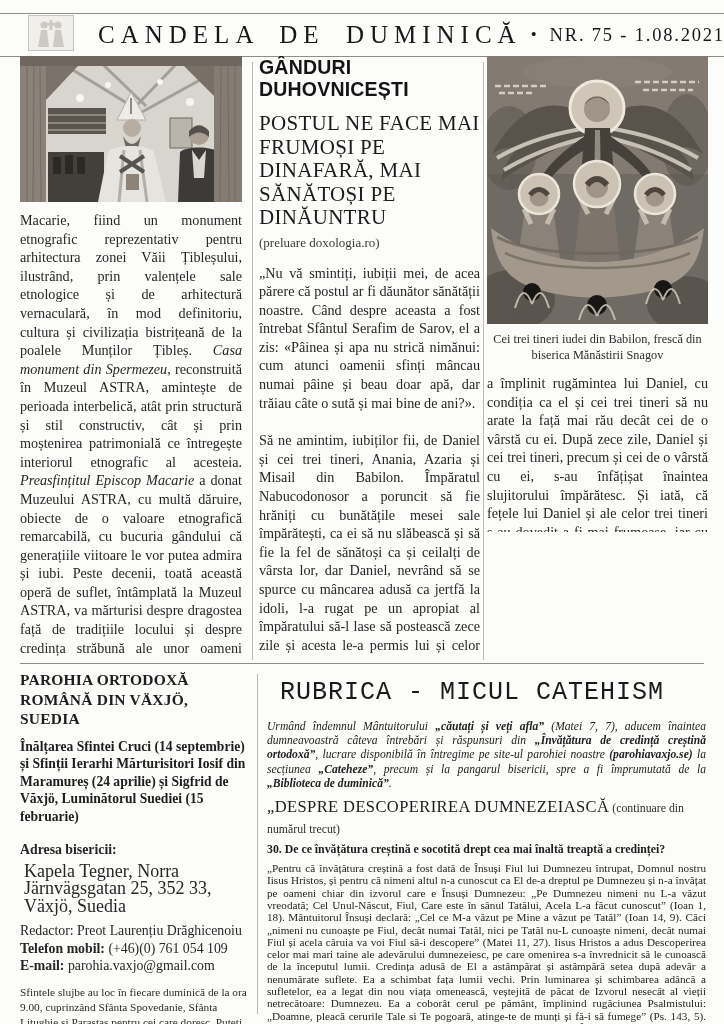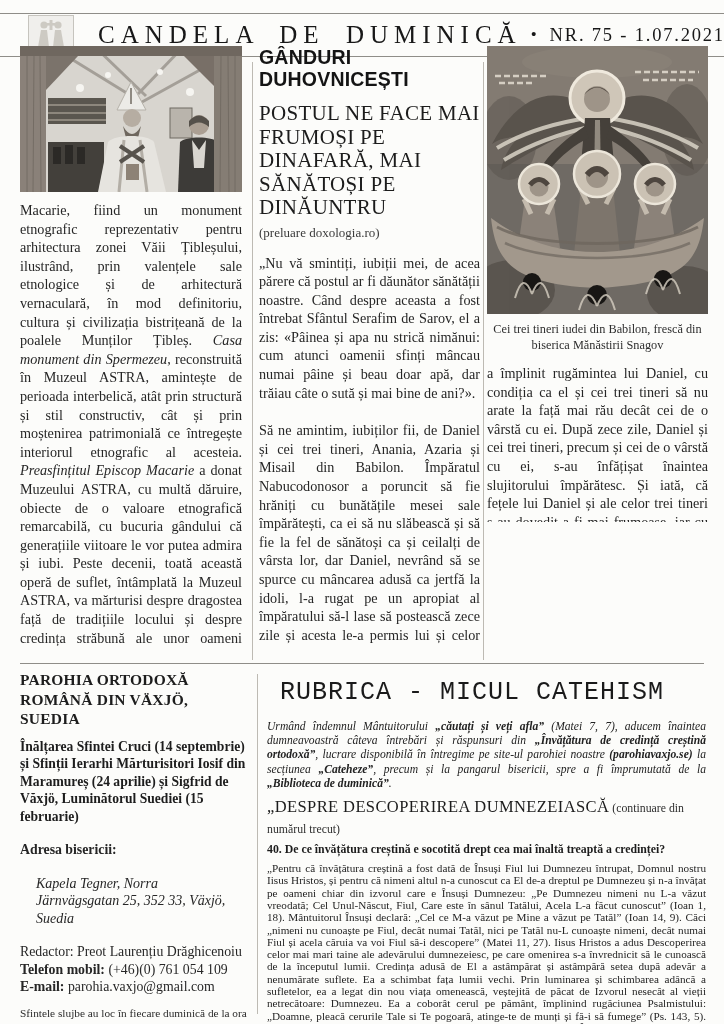--- a/index.html
+++ b/index.html
@@ -7,41 +7,41 @@
         font-family:"Liberation Serif",serif;color:#262626;overflow:hidden;}
   .hr{position:absolute;height:1px;background:#8f8d88;}
   .vr{position:absolute;width:1px;background:#bdbab3;}
   
   .masthead{position:absolute;top:15px;left:28px;right:28px;height:40px;display:flex;align-items:center;}
   .seal{flex:0 0 auto;margin-right:24px;}
   .mast-title{font-size:25px;letter-spacing:6px;word-spacing:9px;color:#181818;white-space:nowrap;}
   .mast-bullet{font-size:17px;margin:0 13px 0 9px;color:#181818;}
   .mast-issue{font-size:18.5px;letter-spacing:1.8px;color:#181818;white-space:nowrap;}
   
-  .col{position:absolute;top:46px;overflow:hidden;}
+  .col{position:absolute;top:56px;overflow:hidden;}
   #col-left{left:20px;width:222px;height:600px;}
   #col-mid{left:259px;width:221px;height:602px;}
   #col-right{left:487px;width:221px;height:476px;}
   .body-text{font-size:14.2px;line-height:18.6px;text-align:justify;hyphens:auto;margin:0;color:#262626;}
   #col-left .body-text{margin-top:9px;}
   .kicker{font-family:"Liberation Sans",sans-serif;font-weight:700;font-size:19.5px;line-height:22px;
           letter-spacing:.2px;color:#141414;margin:0;}
   .headline{font-size:21px;line-height:23.5px;letter-spacing:.3px;color:#1c1c1c;margin:12px 0 0 0;font-weight:400;}
   .srcnote{font-size:13px;color:#3a3a3a;margin:5px 0 0 0;}
   .para1{margin-top:13px;}
   .para2{margin-top:19px;}
   .caption{font-size:12.3px;line-height:16px;text-align:center;color:#2e2e2e;margin:7px 4px 0 4px;}
   #col-right .body-text{margin-top:11px;}
   .citation{font-size:12.3px;line-height:18.5px;text-align:justify;color:#2b2b2b;margin:18px 0 0 0;}
   
   #parish{position:absolute;left:20px;top:670px;width:231px;height:354px;overflow:hidden;}
   .parish-h{font-size:15.5px;font-weight:700;line-height:19.5px;letter-spacing:.2px;color:#1d1d1d;margin:0;}
   .feasts{font-weight:700;font-size:13.6px;line-height:17.5px;color:#1d1d1d;margin:9px 0 16px 0;}
   .addr-label{font-weight:700;font-size:13.8px;line-height:17.5px;margin:8px 0 0 0;}
-  .addr{font-size:14px;line-height:17.5px;margin:16px;font-style:italic;}
+  .addr{font-size:18px;line-height:17.5px;margin:4px;}
   .contacts{font-size:13.8px;line-height:17.5px;margin:7px 0 0 0;}
   .contacts b{font-weight:700;}
   .services{font-size:11.3px;line-height:15px;color:#2b2b2b;margin:10px 0 0 0;}
   
   #rubrica{position:absolute;left:267px;top:666px;width:439px;height:358px;overflow:hidden;}
   .rubrica-h{font-size:25px;line-height:28px;letter-spacing:1px;font-weight:400;color:#1a1a1a;margin:13px;font-family:Liberation Mono, monospace;}
   .intro{font-style:italic;font-size:11.6px;line-height:14.2px;text-align:justify;color:#222;margin:4px 0 0 0;}
   .intro .bi{font-weight:700;}
   .section-line{margin:6px 0 0 0;line-height:20px;}
   .section-title{font-size:16.5px;letter-spacing:.4px;color:#1c1c1c;}
@@ -67,21 +67,21 @@
             <circle cx="30" cy="10" r="3.6"></circle>
           <path d="M10,32 L13,15 L19,15 L21,32 Z"></path>
             <path d="M25,32 L27,15 L33,15 L36,32 Z"></path>
           <rect x="21.5" y="5" width="3" height="10"></rect>
             <rect x="18.5" y="8" width="9" height="2.6"></rect>
         </g>
       </svg>
     </span>
     <span class="mast-title">CANDELA DE DUMINICĂ</span>
     <span class="mast-bullet">•</span>
-    <span class="mast-issue">NR. 75 - 1.07.2021</span>
+    <span class="mast-issue">NR. 75 - 1.08.2021</span>
   </div>
 
   <div class="vr" style="left:252px;top:62px;height:598px;"></div>
   <div class="vr" style="left:483px;top:62px;height:598px;"></div>
 
   <div class="col" id="col-left">
     <div>
       <svg width="222" height="146" viewBox="0 0 222 146" style="display:block">
         <rect width="222" height="146" fill="#cfccc6"></rect>
         <rect x="26" y="0" width="168" height="146" fill="#d8d5cf"></rect>
@@ -229,17 +229,17 @@
       <div><b>Telefon mobil:</b><span> (+46)(0) 761 054 109</span></div>
       <div><b>E-mail:</b><span> parohia.vaxjo@gmail.com</span></div>
     </div>
     <p class="services">Sfintele slujbe au loc în fiecare duminică de la ora 9.00, cuprinzând Sfânta Spovedanie, Sfânta Litughie și Parastas pentru cei care doresc. Puteți, de asemenea, să urmăriți activitatea parohiei noastre pe Facebook: Parohia Ortodoxă Română din Văxjö, Suedia.</p>
   </div>
 
   <div id="rubrica">
     <p class="rubrica-h">RUBRICA - MICUL CATEHISM</p>
     <p class="intro"><span>Urmând îndemnul Mântuitorului </span><span class="bi">„căutați și veți afla”</span><span> (Matei 7, 7), aducem înaintea dumneavoastră câteva întrebări și răspunsuri din </span><span class="bi">„Învățătura de credință creștină ortodoxă”</span><span>, lucrare disponibilă în întregime pe site-ul parohiei noastre </span><span class="bi">(parohiavaxjo.se)</span><span> la secțiunea </span><span class="bi">„Cateheze”</span><span>, precum și la pangarul bisericii, spre a fi împrumutată de la </span><span class="bi">„Biblioteca de duminică”</span><span>.</span></p>
     <p class="section-line"><span class="section-title">„DESPRE DESCOPERIREA DUMNEZEIASCĂ</span><span class="section-note"> (continuare din numărul trecut)</span></p>
-    <p class="question">40. De ce învățătura creștină e socotită drept cea mai înaltă treaptă a credinței?</p>
+    <p class="question">30. De ce învățătura creștină e socotită drept cea mai înaltă treaptă a credinței?</p>
     <p class="answer"><span>„Pentru că învățătura creștină a fost dată de Însuși Fiul lui Dumnezeu întrupat, Domnul nostru Iisus Hristos, și pentru că nimeni altul n-a cunoscut ca El de-a dreptul pe Dumnezeu și n-a învățat pe oameni chiar din izvorul care e Însuși Dumnezeu: „Pe Dumnezeu nimeni nu L-a văzut vreodată; Cel Unul-Născut, Fiul, Care este în sânul Tatălui, Acela L-a făcut cunoscut” (Ioan 1, 18). Mântuitorul Însuși declară: „Cel ce M-a văzut pe Mine a văzut pe Tatăl” (Ioan 14, 9). Căci „nimeni nu cunoaște pe Fiul, decât numai Tatăl, nici pe Tatăl nu-L cunoaște nimeni, decât numai Fiul și acela căruia va voi Fiul să-i descopere” (Matei 11, 27). Iisus Hristos a adus Descoperirea celor mai mari taine ale adevărului dumnezeiesc, pe care omenirea s-a învrednicit să le cunoască de la începutul lumii. Credința adusă de El a astâmpărat și astâmpără setea după adevăr a nenumărate suflete. Ea a schimbat fața lumii vechi. Prin luminarea și schimbarea adâncă a sufletelor, ea a legat din nou viața omenească, veștejită de păcat de Izvorul nesecât al vieții netrecătoare: Dumnezeu. Ea a coborât cerul pe pământ, împlinind rugăciunea Psalmistului: „Doamne, pleacă cerurile Tale si Te pogoară, atinge-te de munți și fă-i să fumege” (Ps. 143, 5). Cerurile s-au plecat și chiar s-au deschis (Luca 2, 9-15; Matei 3, 16). În sfârșit, nicio altă credință sau cunoaștere religioasă n-a putut și nu poate înlocui pe cea creștină, fiindcă n-a avut și nu are roadele acesteia. Învățătura creștină stă pe culmea cunoașterii religioase, pentru că nicăieri sufletul credinciosului nu se desfată de adevăr, de dreptate, de fericire, de viață veșnică, ca în Hristos..”</span> </p>
   </div>
 
 </div>
 
 </body></html>

